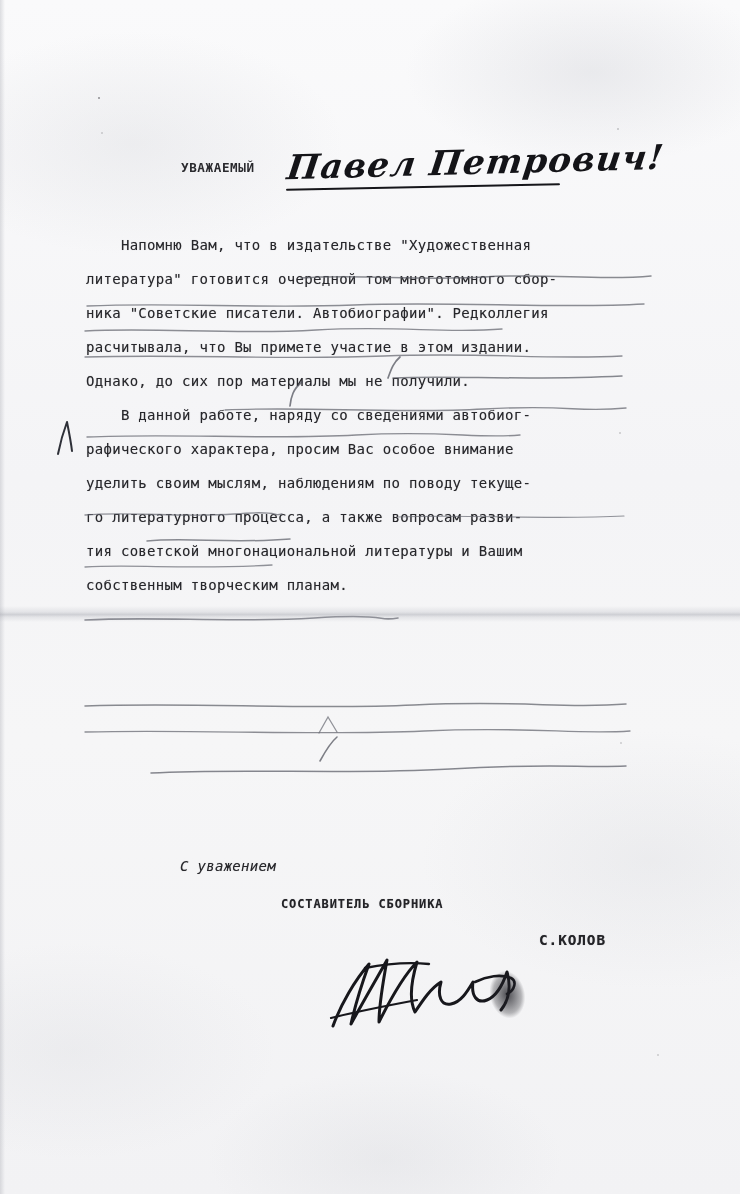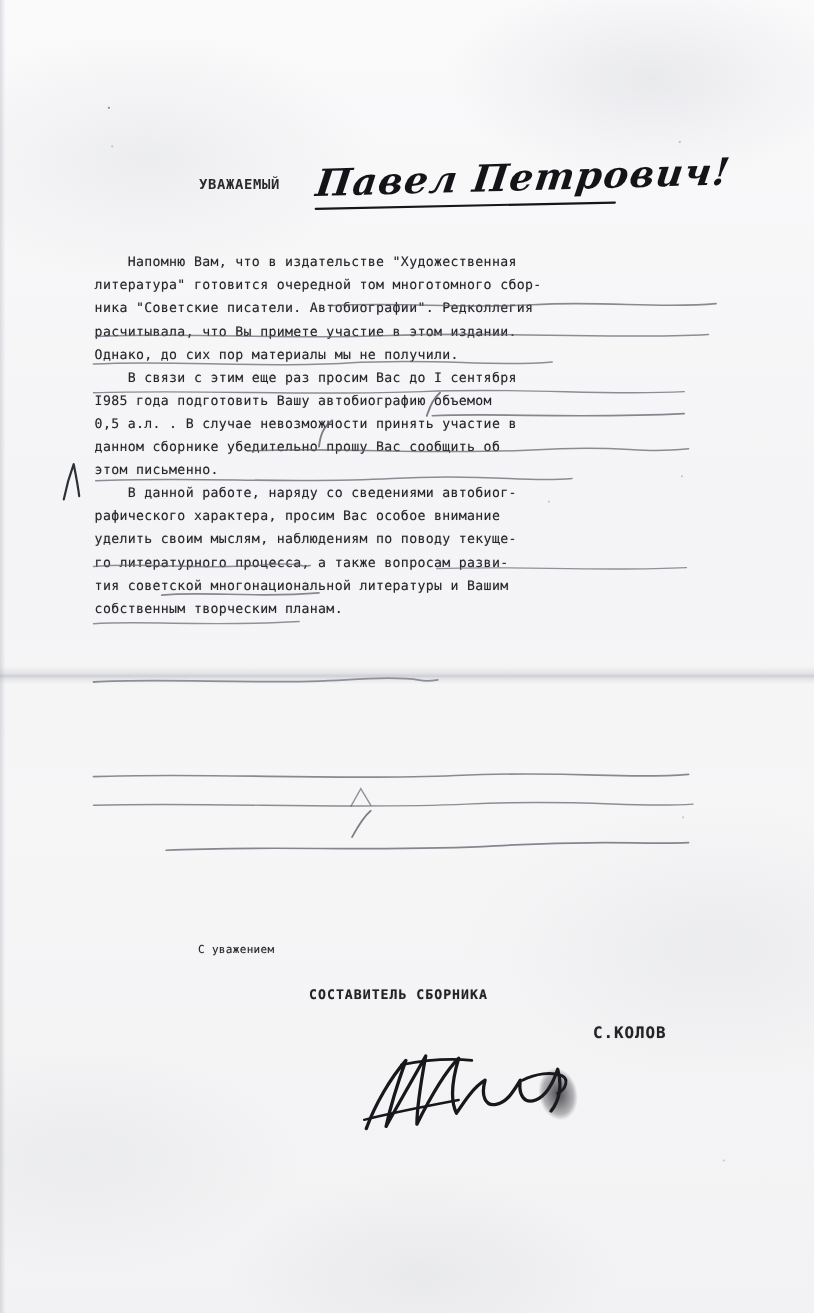--- a/index.html
+++ b/index.html
@@ -65,38 +65,39 @@
     white-space: pre;
   }
   .body-block {
     position: absolute;
     left: 86px;
     top: 228px;
     width: 580px;
   }
   .para {
     white-space: pre;
-    font-size: 12px;
+    font-size: 14px;
     letter-spacing: 0.3px;
-    line-height: 21px;
+    line-height: 34px;
     color: #27272b;
     text-shadow: 0 0 0.75px rgba(40,40,46,0.38);
     margin: 0 0 0 0;
   }
   .para + .para { margin-top: 0; }
 
   .closing {
     position: absolute;
     left: 180px;
     top: 858px;
-    font-size: 10px;
+    font-size: 14px;
     letter-spacing: 0.3px;
     color: #27272b;
     white-space: pre;
     text-shadow: 0 0 0.75px rgba(40,40,46,0.38);
+    font-style: italic;
   }
   .compiler-title {
     position: absolute;
     left: 281px;
     top: 897px;
     font-size: 12px;
     letter-spacing: 0.9px;
     color: #232327;
     font-weight: 600;
     white-space: pre;
@@ -202,25 +203,20 @@
 
   <div class="handwritten-name">Павел Петрович!</div>
   <div class="hand-underline"></div>
 
   <div class="body-block">
     <p class="para">    Напомню Вам, что в издательстве "Художественная
 литература" готовится очередной том многотомного сбор-
 ника "Советские писатели. Автобиографии". Редколлегия
 расчитывала, что Вы примете участие в этом издании.
 Однако, до сих пор материалы мы не получили.</p>
-    <p class="para">    В связи с этим еще раз просим Вас до I сентября
-I985 года подготовить Вашу автобиографию объемом
-0,5 а.л. . В случае невозможности принять участие в
-данном сборнике убедительно прошу Вас сообщить об
-этом письменно.</p>
     <p class="para">    В данной работе, наряду со сведениями автобиог-
 рафического характера, просим Вас особое внимание
 уделить своим мыслям, наблюдениям по поводу текуще-
 го литературного процесса, а также вопросам разви-
 тия советской многонациональной литературы и Вашим
 собственным творческим планам.</p>
   </div>
 
   <div class="pencil" style="left:300px;top:272px;">
     <svg width="352" height="12" viewBox="0 0 352 12">

